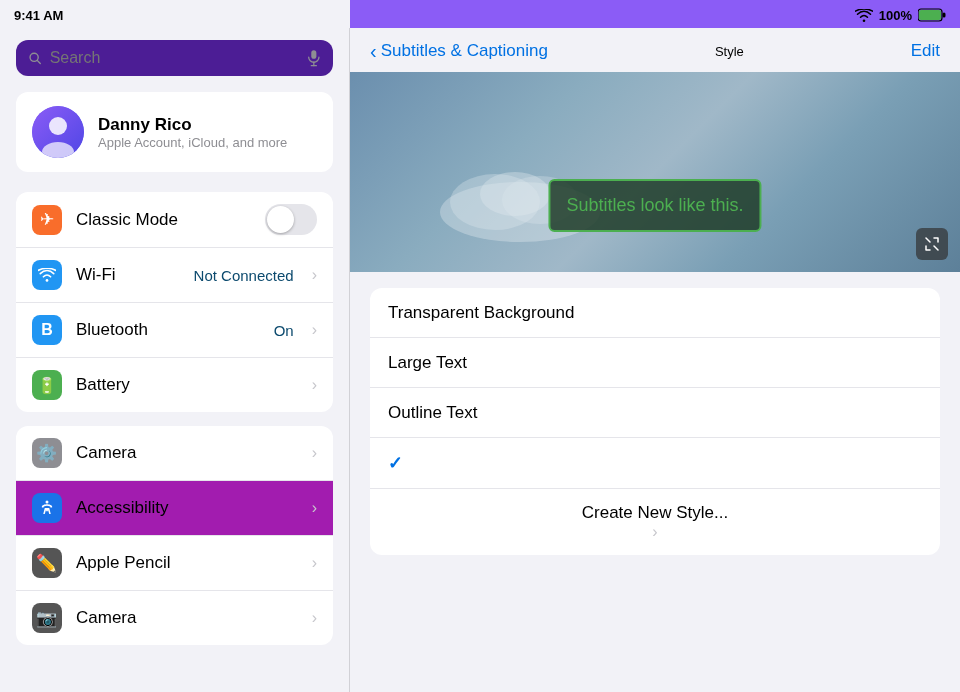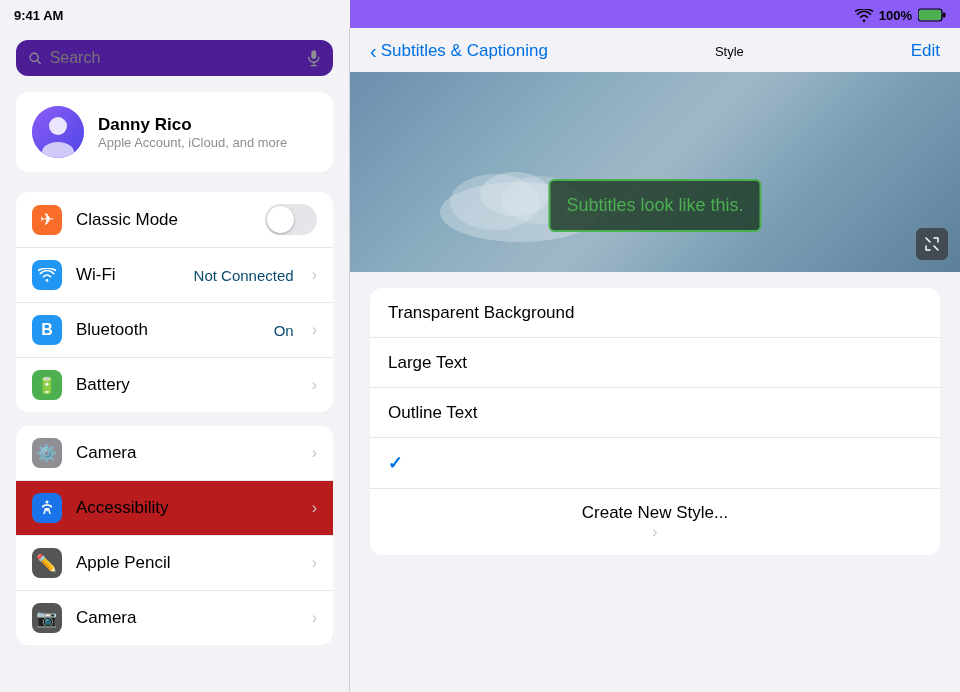--- a/index.html
+++ b/index.html
@@ -114,21 +114,21 @@
     .settings-item {
       display: flex;
       align-items: center;
       padding: 12px 16px;
       border-bottom: 0.5px solid #e5e5ea;
       cursor: pointer;
       gap: 14px;
       min-height: 48px;
     }
     .settings-item:last-child { border-bottom: none; }
-    .settings-item.active { background: #b91c1c; }
+    .settings-item.active { background: #a21caf; }
 
     .item-icon {
       width: 30px;
       height: 30px;
       border-radius: 8px;
       display: flex;
       align-items: center;
       justify-content: center;
       font-size: 17px;
       flex-shrink: 0;

